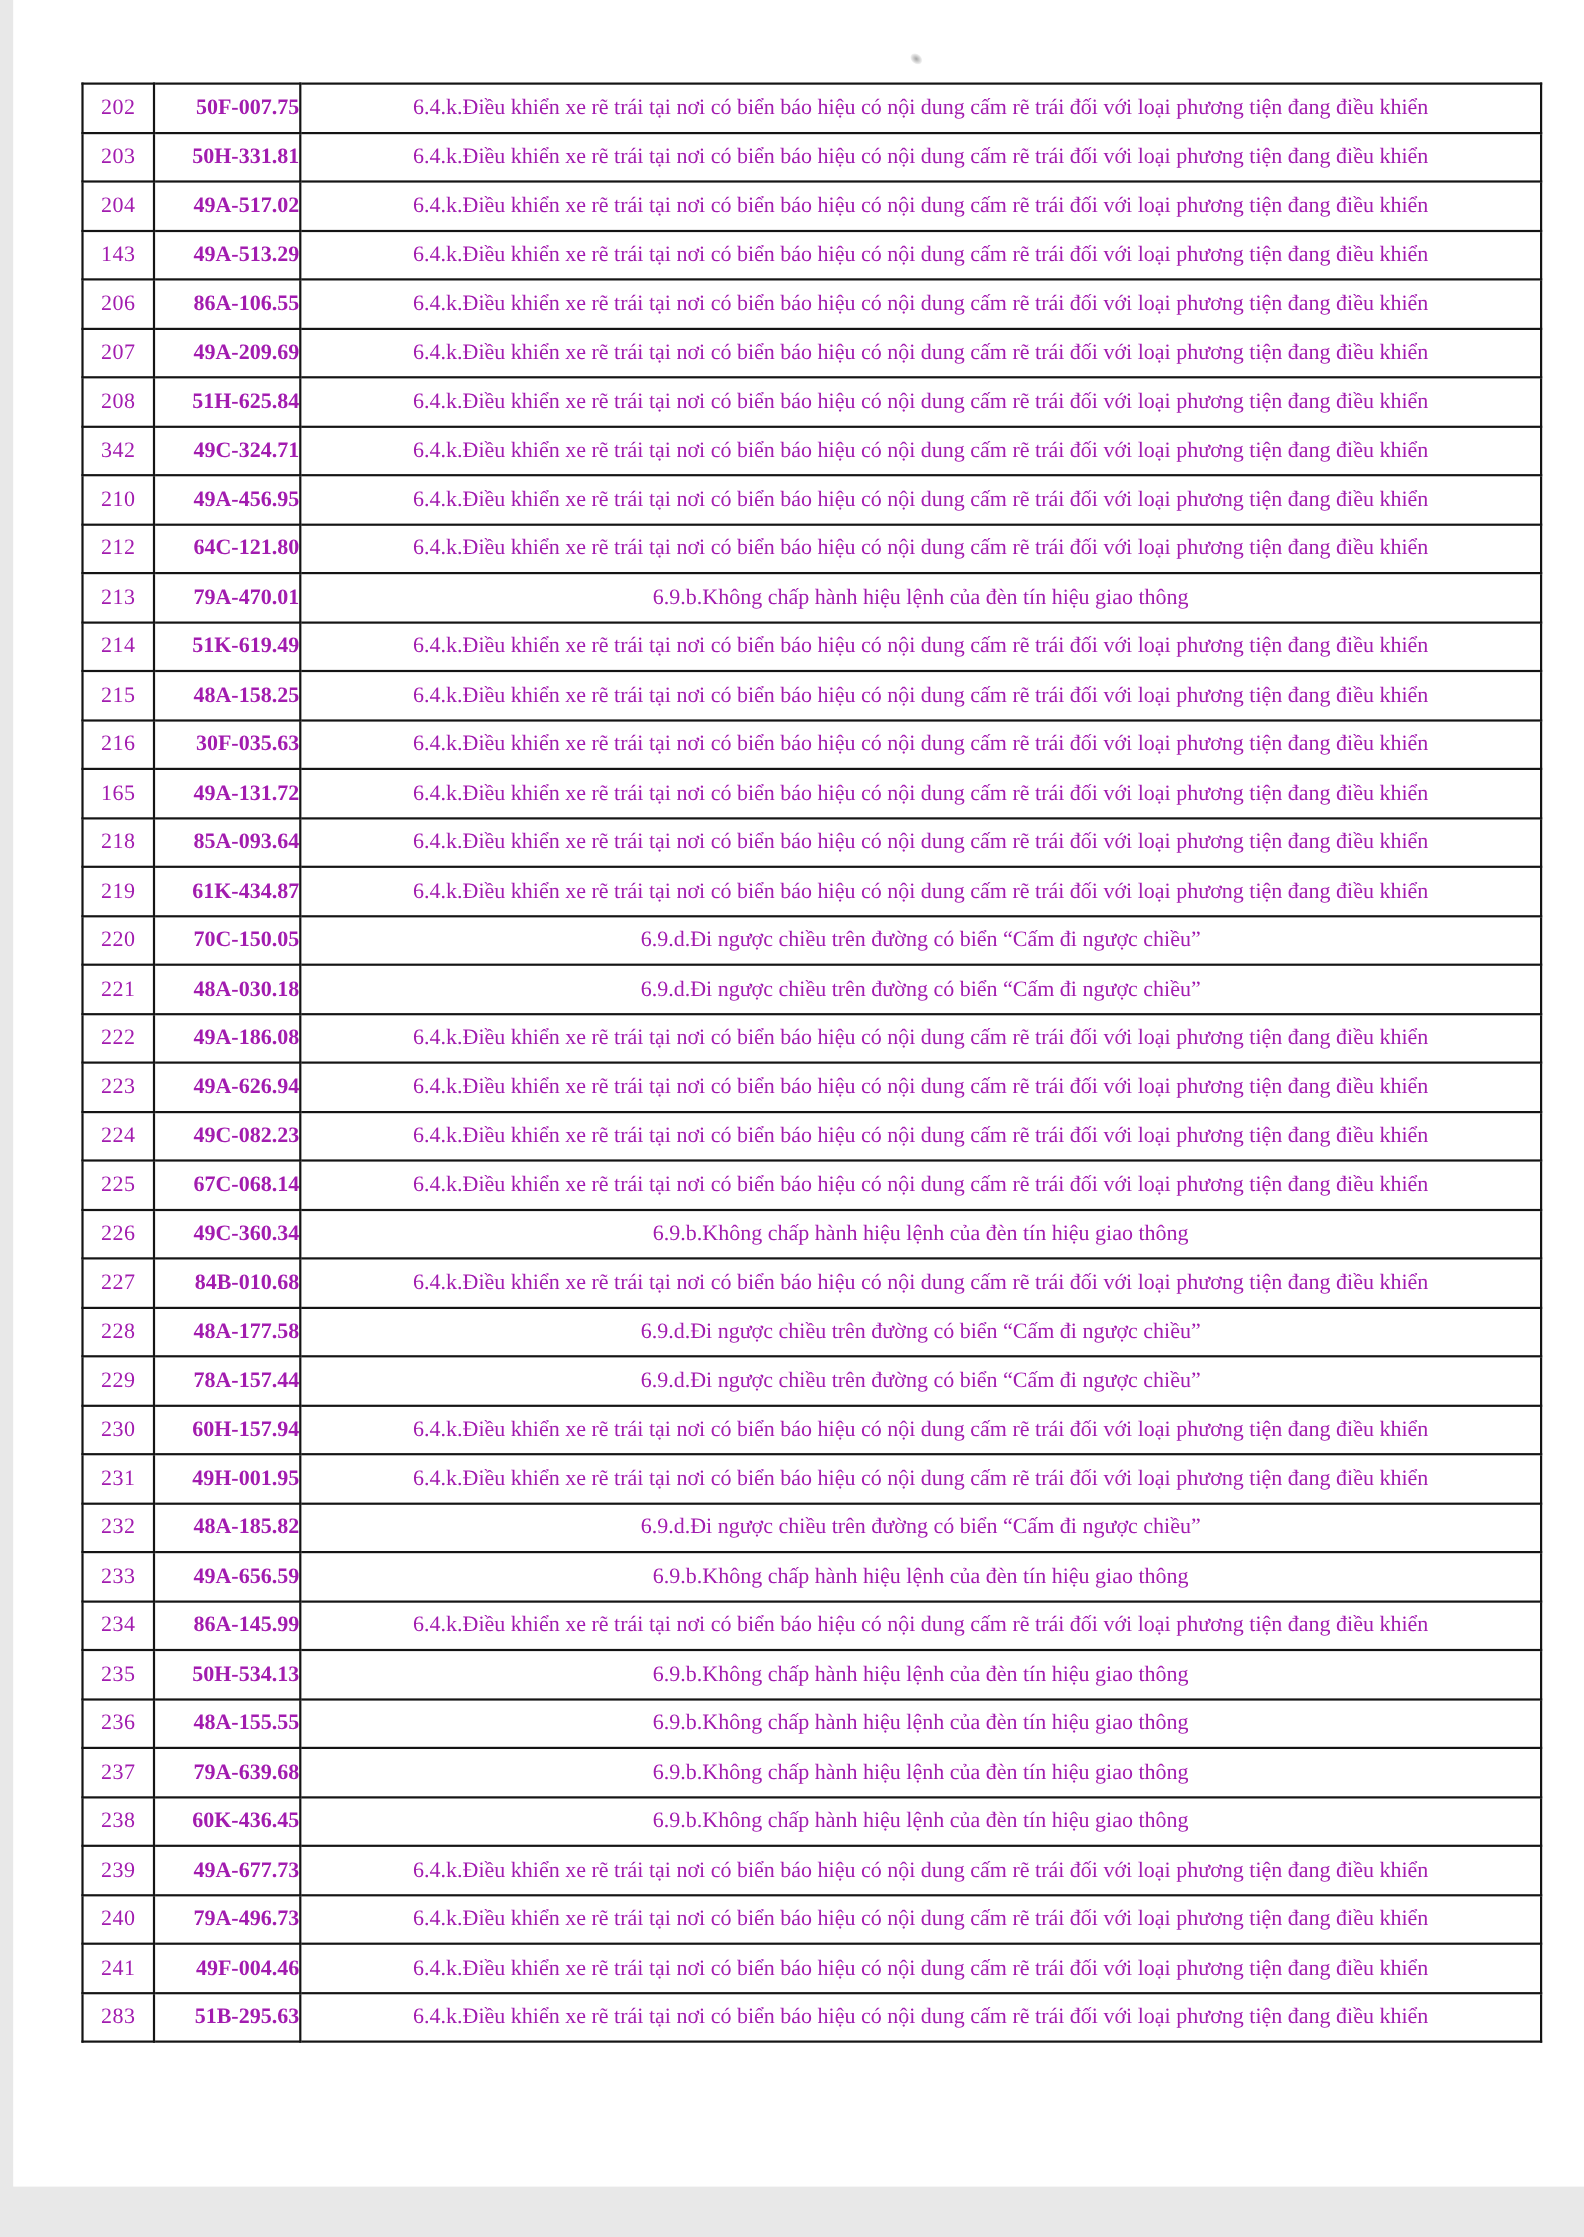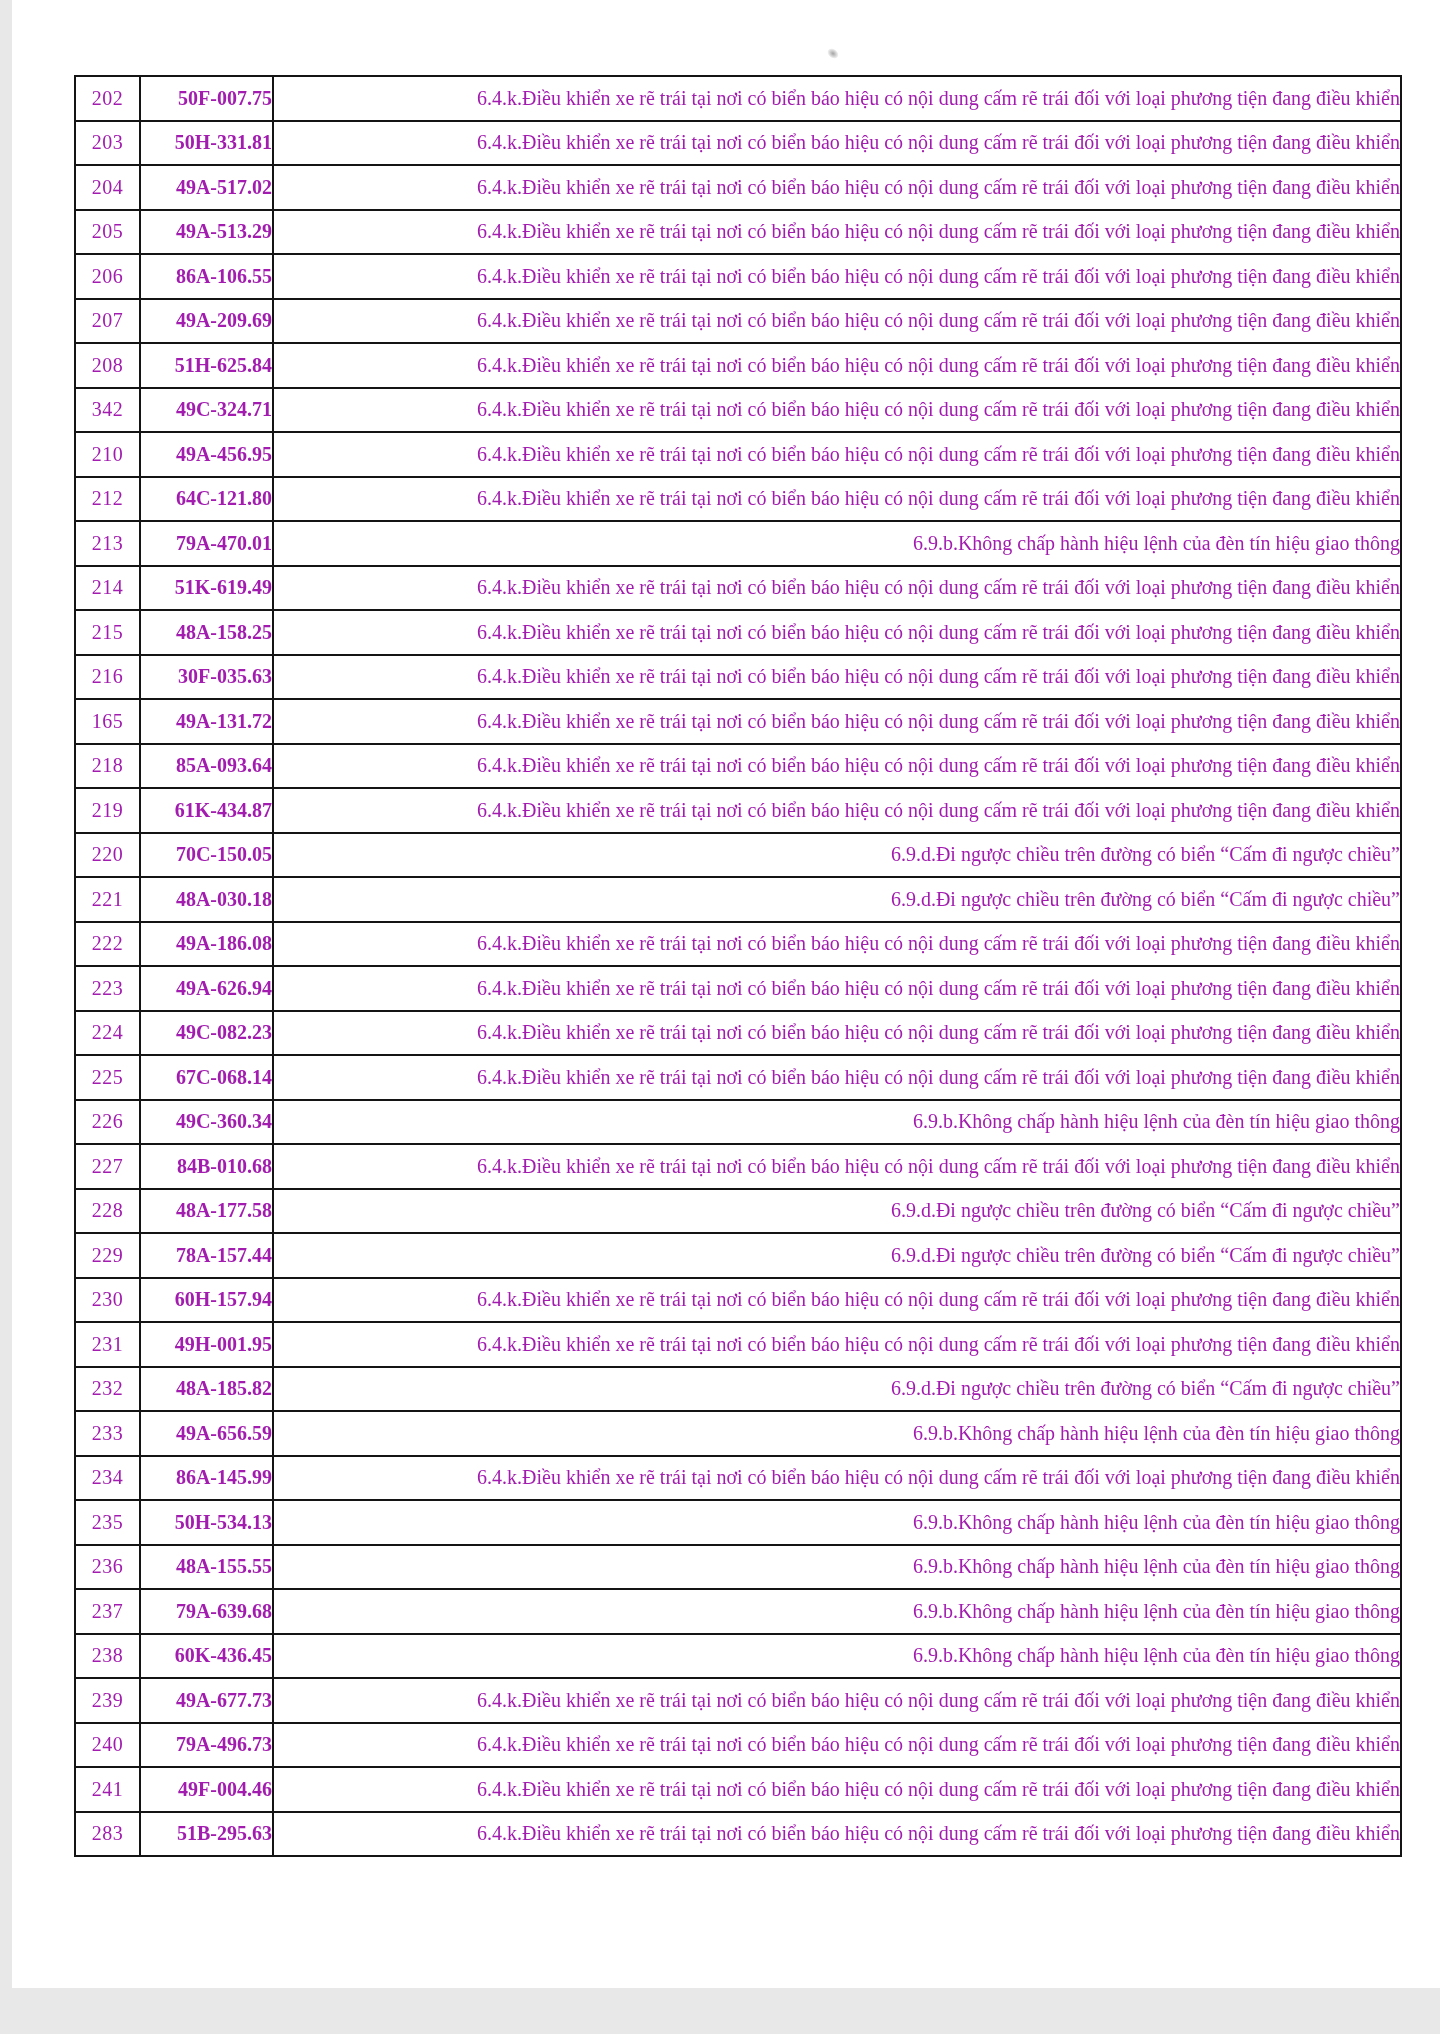--- a/index.html
+++ b/index.html
@@ -50,21 +50,21 @@
   td.c-no {
     text-align: center;
     font-weight: 400;
     letter-spacing: 0.5px;
   }
   td.c-plate {
     text-align: right;
     font-weight: 700;
   }
   td.c-vio {
-    text-align: right;
+    text-align: center;
     padding-left: 3px;
     padding-right: 2px;
   }
 </style>
 </head>
 <body>
 
 <div class="page">
   <div class="smudge"></div>
 
@@ -87,21 +87,21 @@
     <td class="c-vio">6.4.k.Điều khiển xe rẽ trái tại nơi có biển báo hiệu có nội dung cấm rẽ trái đối với loại phương tiện đang điều khiển</td>
   </tr>
 
   <tr>
     <td class="c-no">204</td>
     <td class="c-plate">49A-517.02</td>
     <td class="c-vio">6.4.k.Điều khiển xe rẽ trái tại nơi có biển báo hiệu có nội dung cấm rẽ trái đối với loại phương tiện đang điều khiển</td>
   </tr>
 
   <tr>
-    <td class="c-no">205</td>
+    <td class="c-no">143</td>
     <td class="c-plate">49A-513.29</td>
     <td class="c-vio">6.4.k.Điều khiển xe rẽ trái tại nơi có biển báo hiệu có nội dung cấm rẽ trái đối với loại phương tiện đang điều khiển</td>
   </tr>
 
   <tr>
     <td class="c-no">206</td>
     <td class="c-plate">86A-106.55</td>
     <td class="c-vio">6.4.k.Điều khiển xe rẽ trái tại nơi có biển báo hiệu có nội dung cấm rẽ trái đối với loại phương tiện đang điều khiển</td>
   </tr>
 

